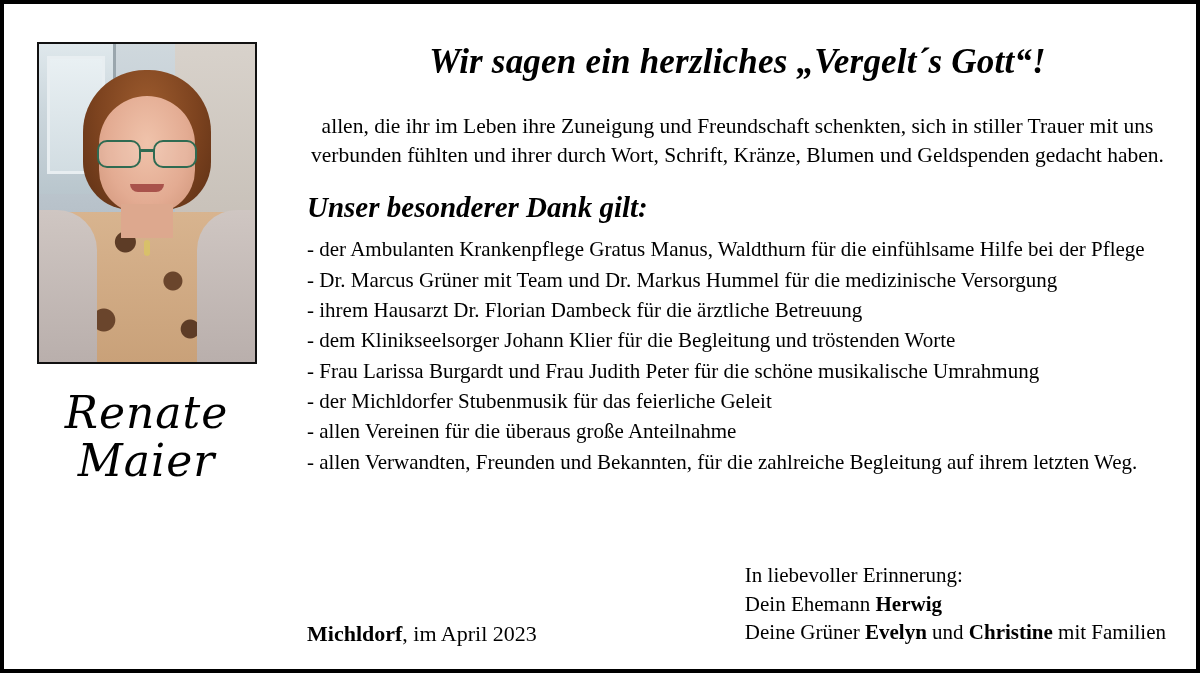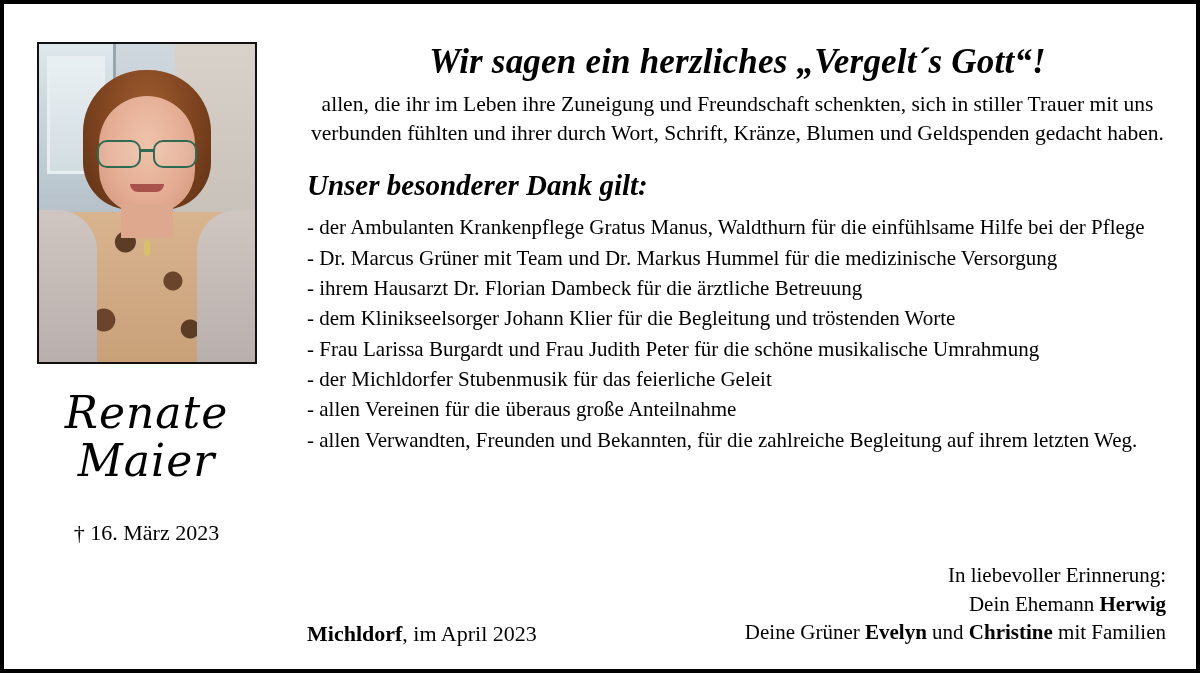--- a/index.html
+++ b/index.html
@@ -204,21 +204,21 @@
     box-sizing: border-box;
     position: relative;
   }
 
   .headline {
     font-size: 35px;
     font-weight: bold;
     font-style: italic;
     text-align: center;
     letter-spacing: 0.2px;
-    margin: 8px 0 8px 0;
+    margin: 8px 0 30px 0;
     white-space: nowrap;
   }
 
   .intro {
     font-size: 21.5px;
     line-height: 1.33;
     text-align: center;
     margin: 0 0 22px 0;
   }
 
@@ -251,21 +251,21 @@
     align-items: flex-end;
   }
   .place {
     font-size: 22px;
     white-space: nowrap;
     padding-left: 4px;
   }
   .place b { font-weight: bold; }
 
   .memory {
-    text-align: right;
+    text-align: left;
     font-size: 21px;
     line-height: 1.36;
     padding-right: 6px;
   }
   .memory .ln { white-space: nowrap; }
   .memory b { font-weight: bold; }
 </style>
 </head>
 <body>
 
@@ -292,21 +292,20 @@
           <div class="neck"></div>
           <div class="necklace"></div>
         </div>
       </div>
 
       <div class="signature">
         <div class="line1">Renate</div>
         <div class="line2">Maier</div>
       </div>
 
-      <div class="death-date">† 16. März 2023</div>
     </div>
 
     <div class="right-col">
 
       <div class="headline">Wir sagen ein herzliches „Vergelt´s Gott“!</div>
 
       <div class="intro">
         <div>allen, die ihr im Leben ihre Zuneigung und Freundschaft schenkten, sich in stiller Trauer mit uns</div>
         <div>verbunden fühlten und ihrer durch Wort, Schrift, Kränze, Blumen und Geldspenden gedacht haben.</div>
       </div>

